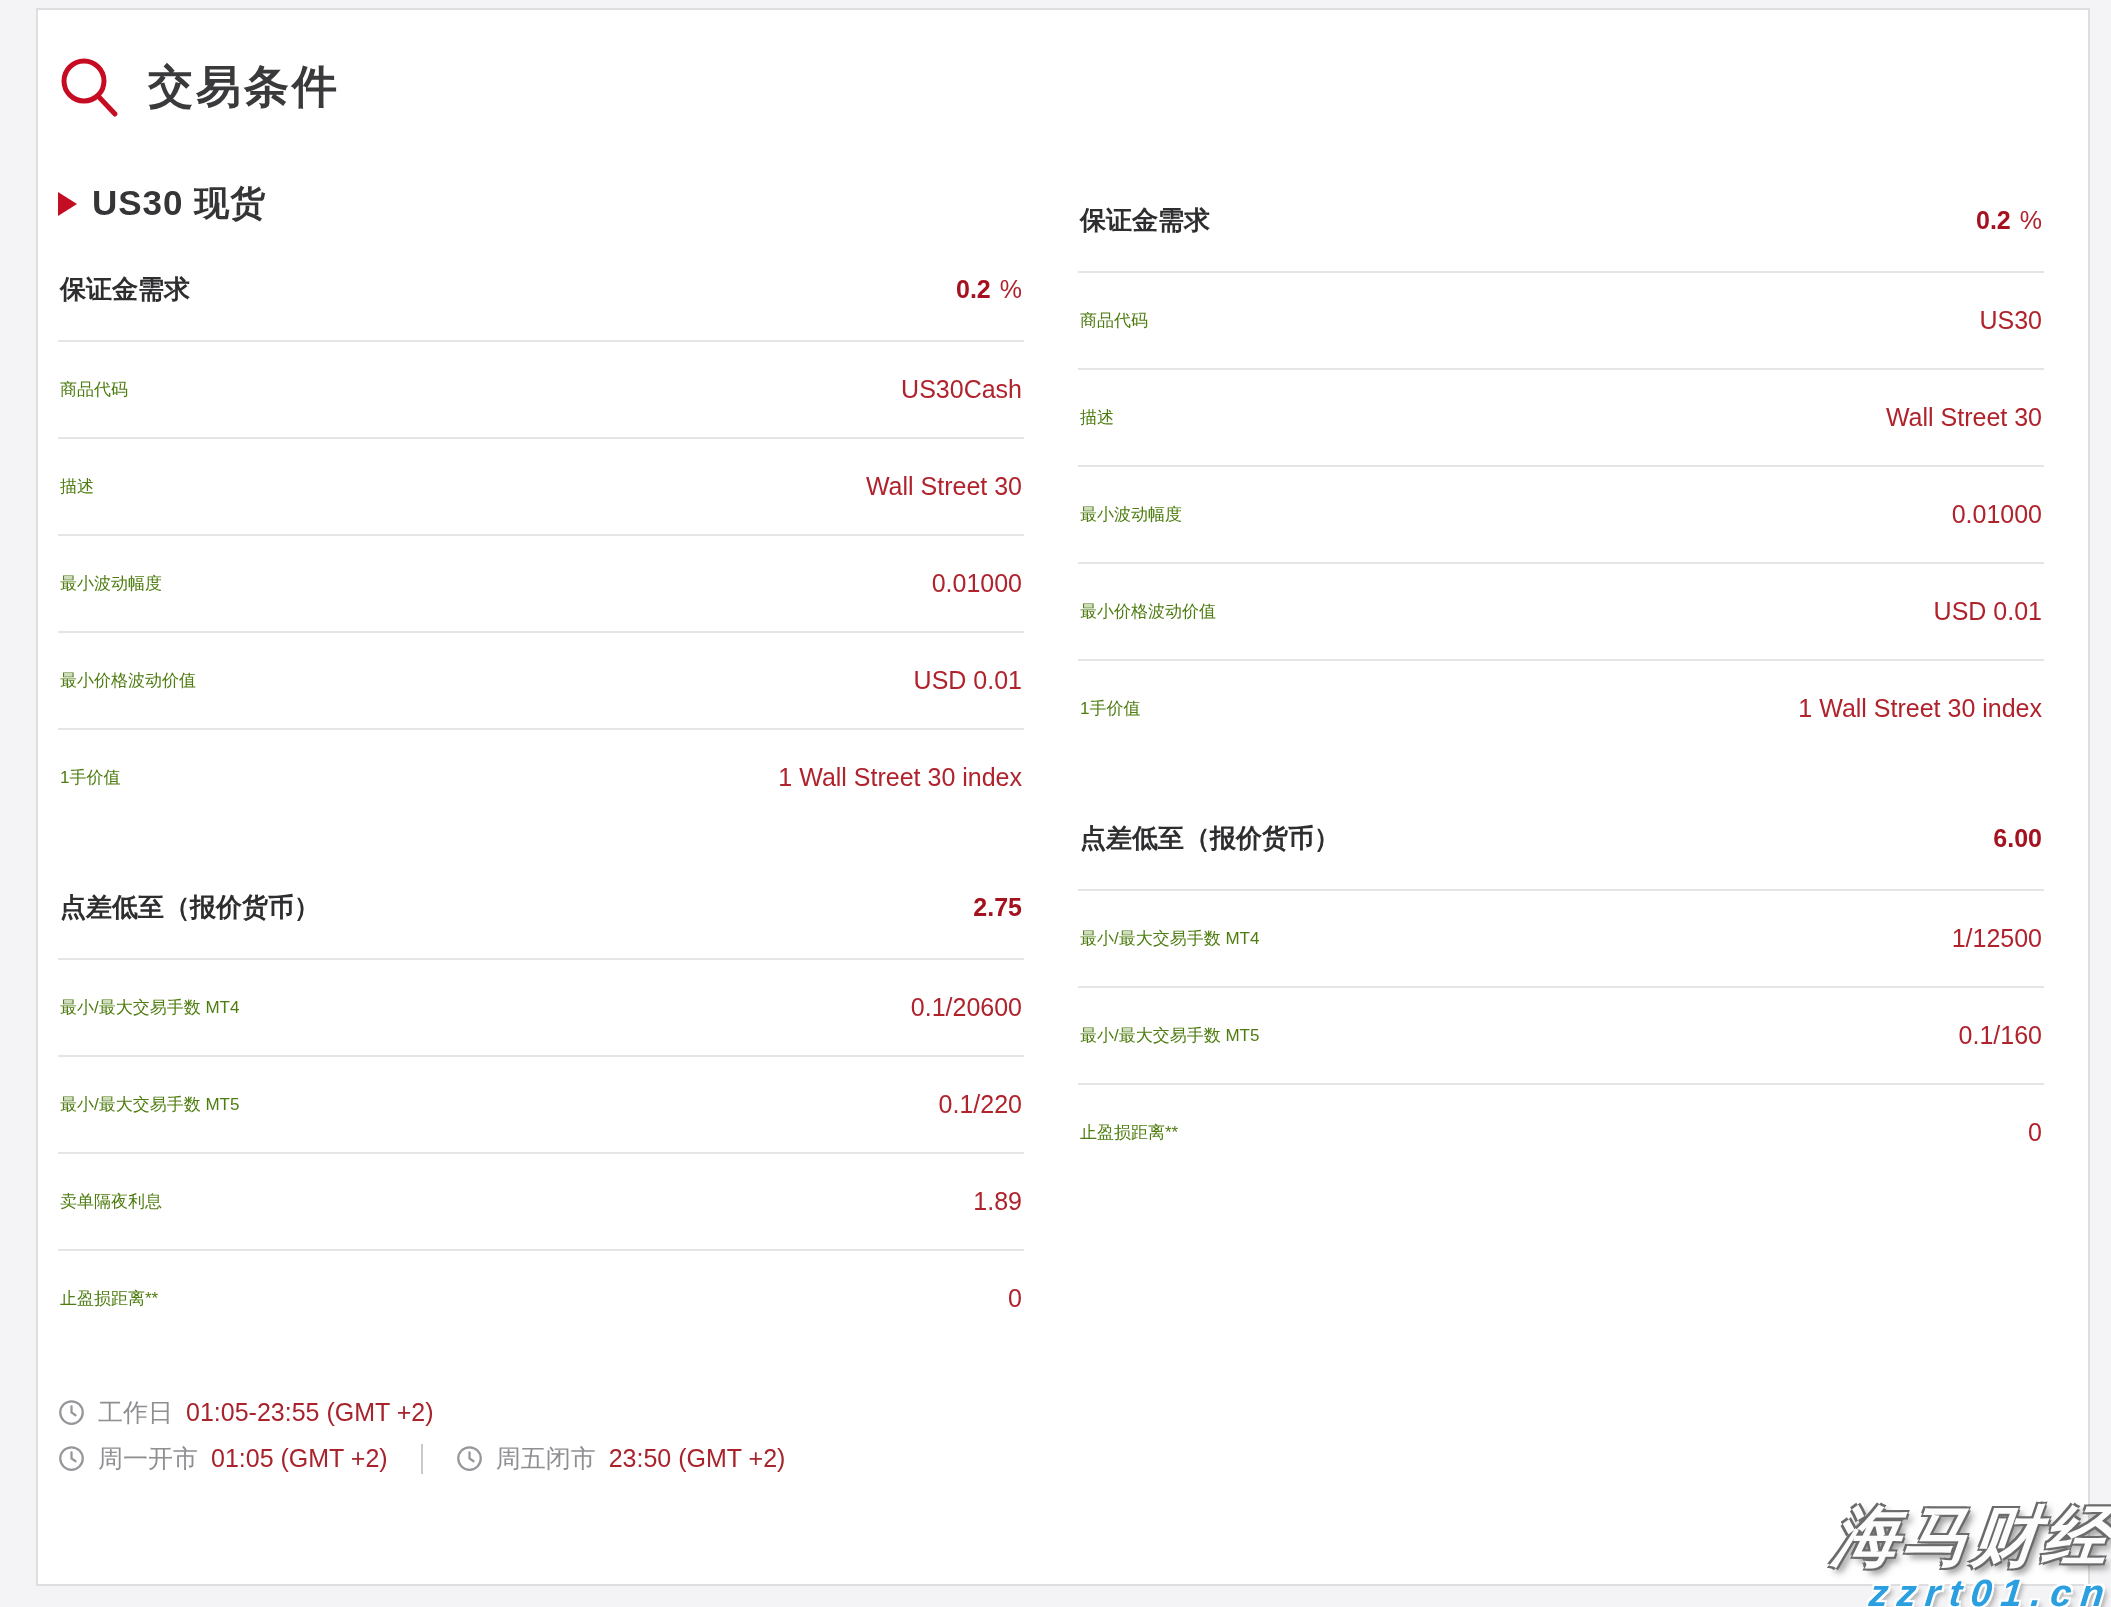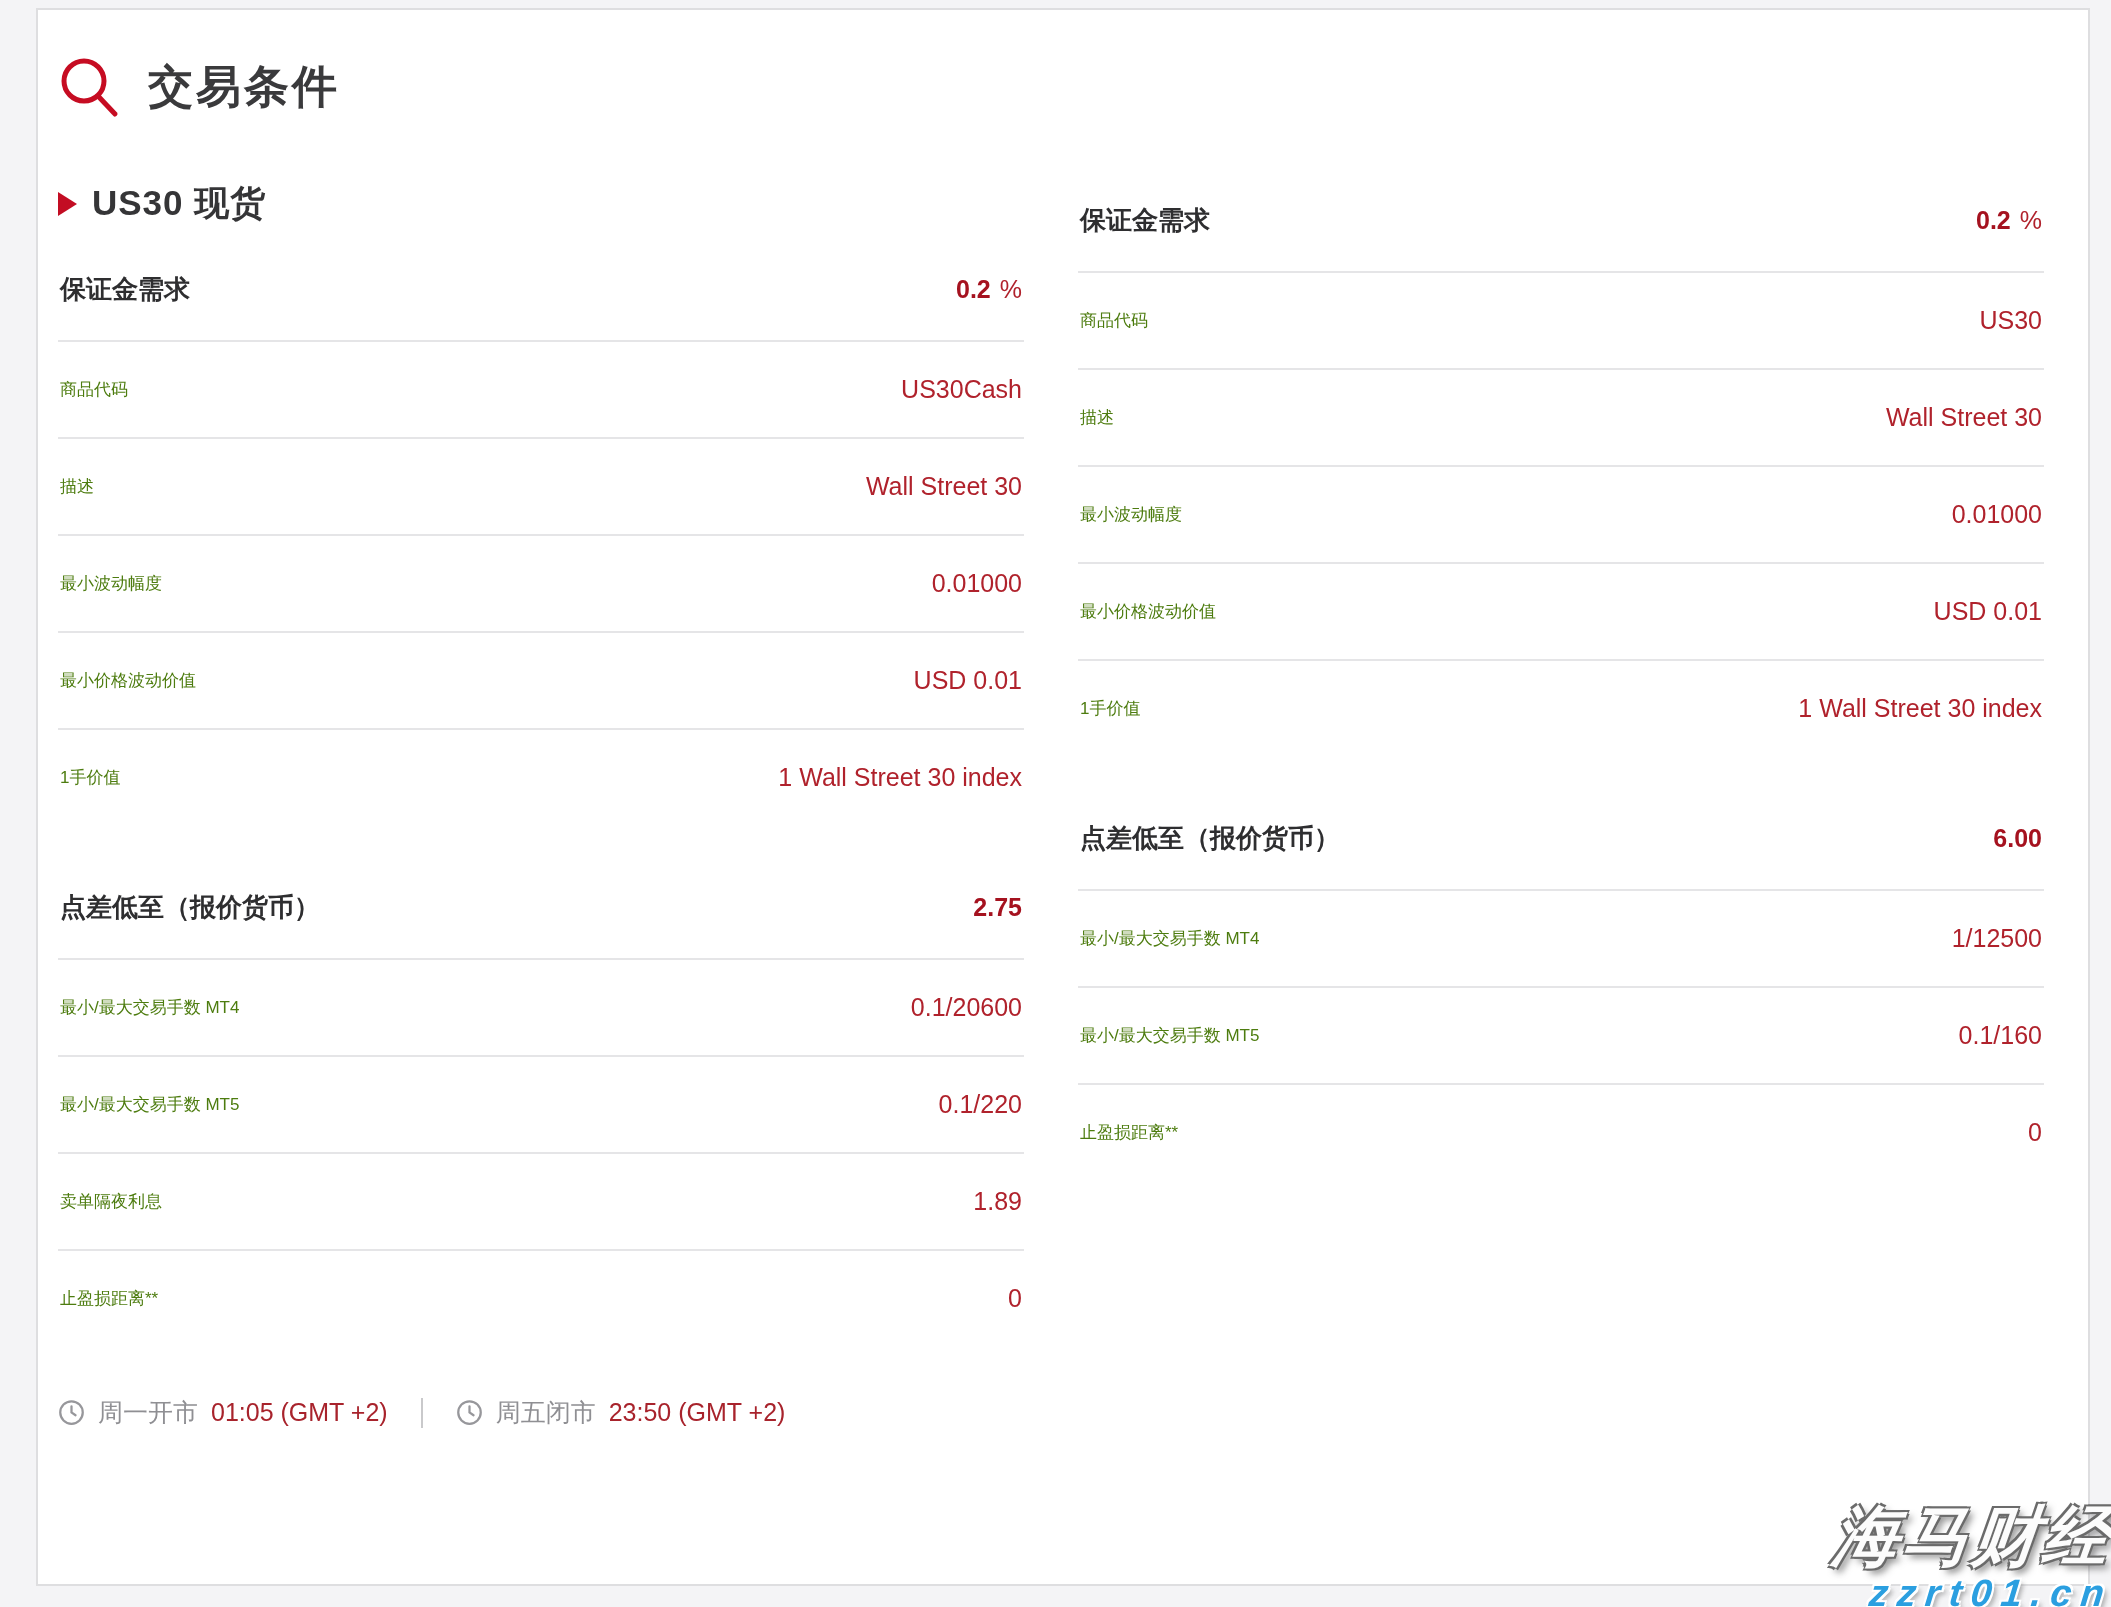--- a/index.html
+++ b/index.html
@@ -169,20 +169,28 @@
         <div class="row last">
           <span class="lbl">止盈损距离**</span>
           <span class="val">0</span>
         </div>
       </div>
     </div>
 
   </div>
 
   <div class="footer">
+    <div class="fline">
+      <svg class="clock-icon" viewBox="0 0 24 24">
+        <circle cx="12" cy="12" r="10" fill="none" stroke="#97979b" stroke-width="2"></circle>
+        <path d="M12 6.5 V12 L15.6 14.4" fill="none" stroke="#97979b" stroke-width="2" stroke-linecap="round"></path>
+      </svg>
+      <span class="flabel">工作日</span>
+      <span class="ftime">01:05-23:55 (GMT +2)</span>
+    </div>
     <div class="fline">
       <svg class="clock-icon" viewBox="0 0 24 24">
         <circle cx="12" cy="12" r="10" fill="none" stroke="#97979b" stroke-width="2"></circle>
         <path d="M12 6.5 V12 L15.6 14.4" fill="none" stroke="#97979b" stroke-width="2" stroke-linecap="round"></path>
       </svg>
       <span class="flabel">周一开市</span>
       <span class="ftime">01:05 (GMT +2)</span>
       <span class="vsep"></span>
       <svg class="clock-icon" viewBox="0 0 24 24">
         <circle cx="12" cy="12" r="10" fill="none" stroke="#97979b" stroke-width="2"></circle>

